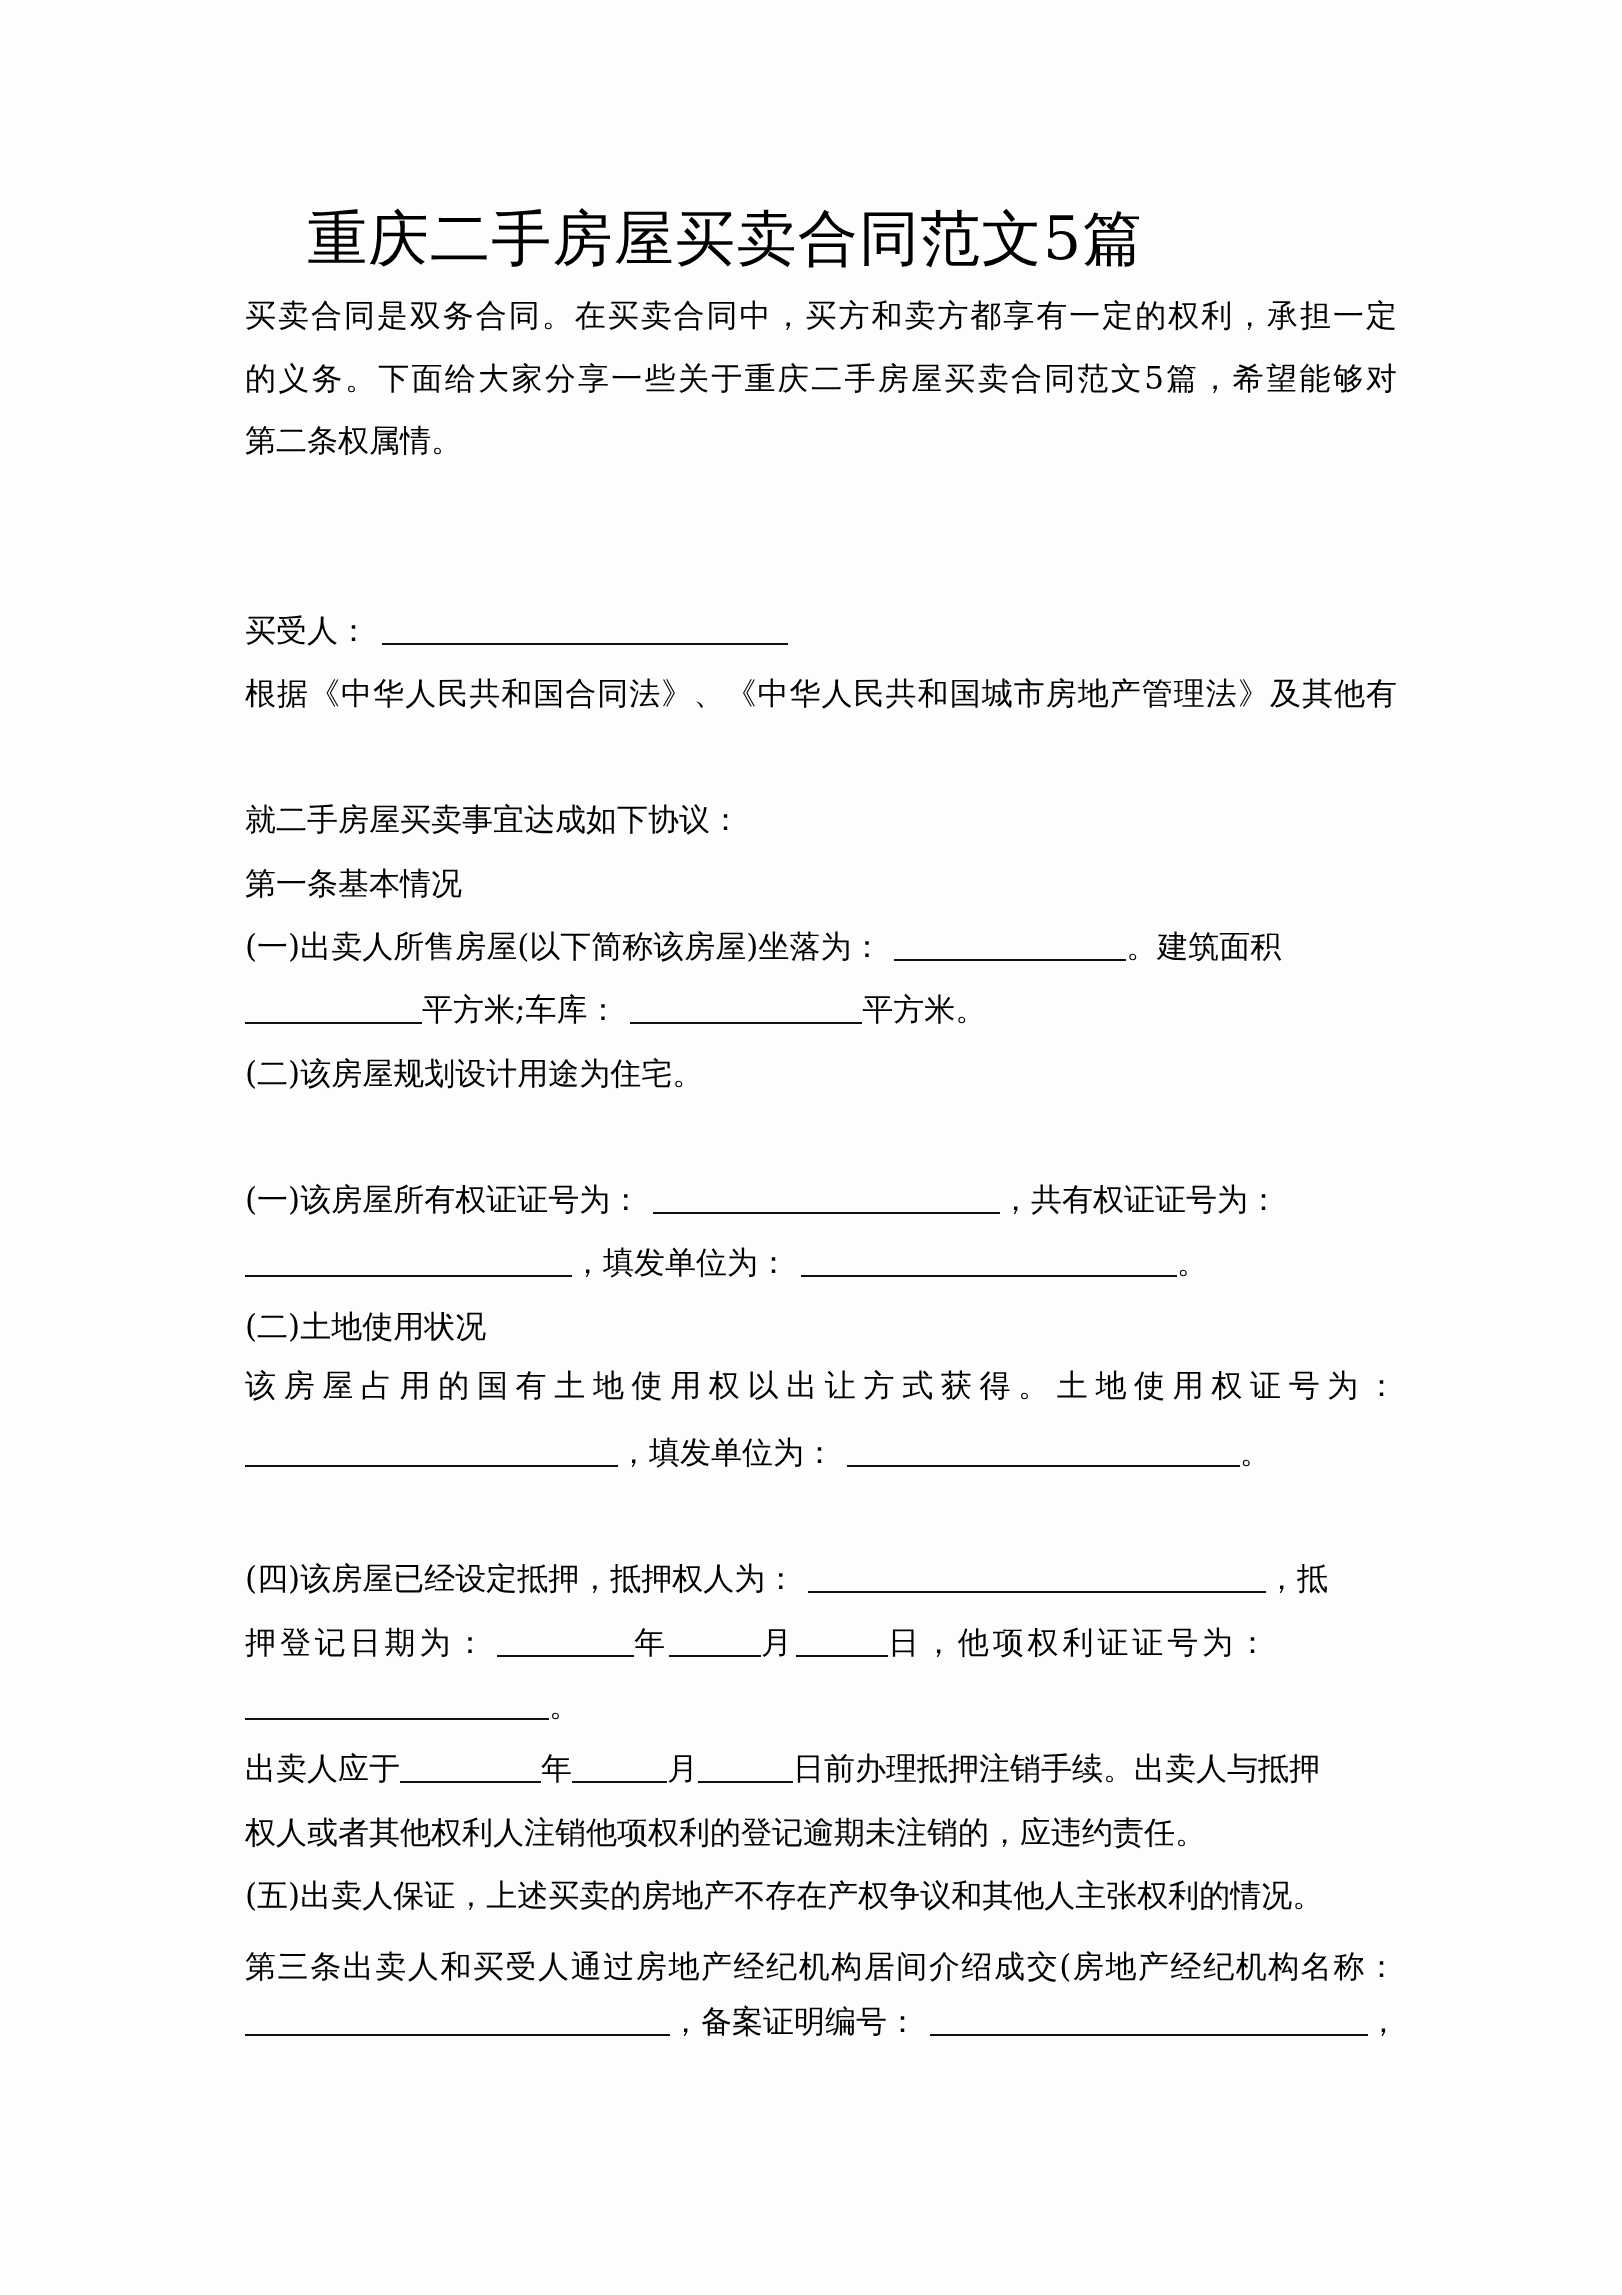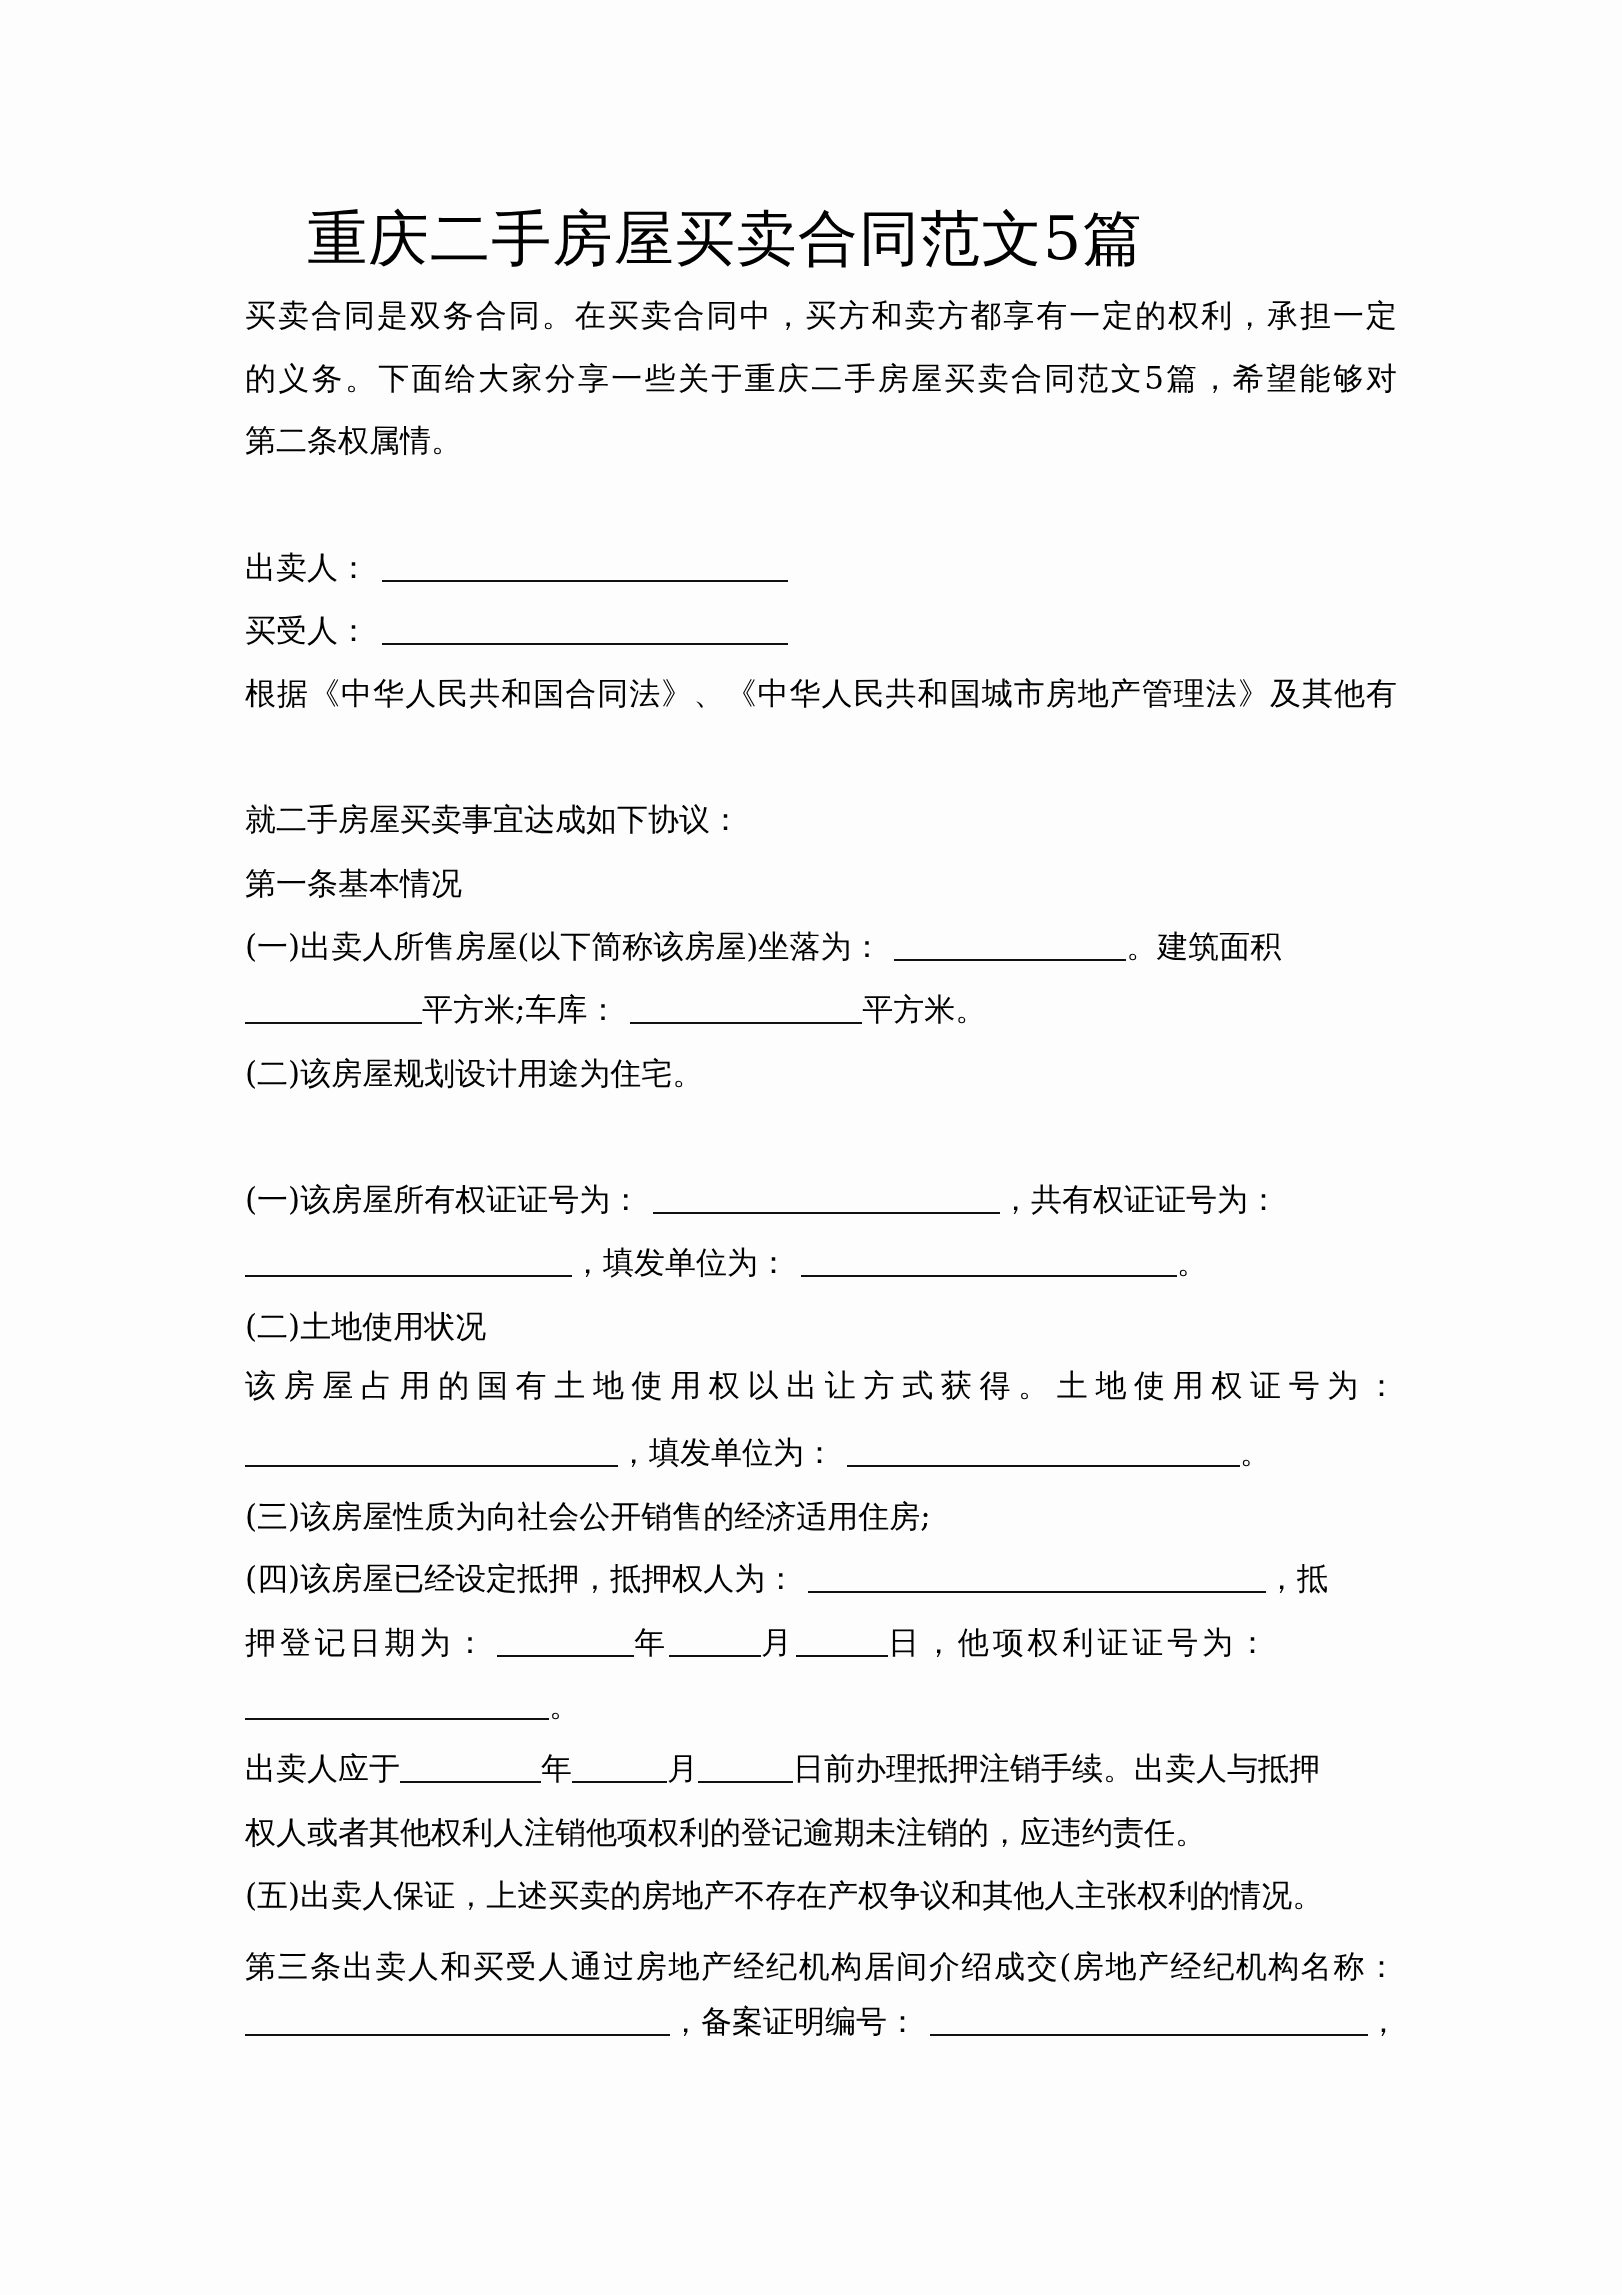--- a/index.html
+++ b/index.html
@@ -17,23 +17,20 @@
 <body>
 
 <div class="page">
 
   <div class="title">重庆二手房屋买卖合同范文5篇</div>
 
   <div class="line just" style="top:296px;">买卖合同是双务合同。在买卖合同中，买方和卖方都享有一定的权利，承担一定</div>
   <div class="line just" style="top:359px;">的义务。下面给大家分享一些关于重庆二手房屋买卖合同范文5篇，希望能够对</div>
   <div class="line" style="top:421px;">第二条权属情。</div>
 
-  <div class="line" style="top:548px;">
-    <span>出卖人：</span><span class="blank" style="width:406px;margin-left:13px;"></span>
-  </div>
   <div class="line" style="top:611px;">
     <span>买受人：</span><span class="blank" style="width:406px;margin-left:13px;"></span>
   </div>
 
   <div class="line just" style="top:674px;">根据《中华人民共和国合同法》、《中华人民共和国城市房地产管理法》及其他有</div>
   <div class="line" style="top:800px;">就二手房屋买卖事宜达成如下协议：</div>
 
   <div class="line" style="top:864px;">第一条基本情况</div>
   <div class="line" style="top:927px;">
     <span>(一)出卖人所售房屋(以下简称该房屋)坐落为：</span><span class="blank" style="width:232px;margin-left:11.8px;"></span><span>。建筑面积</span>
@@ -47,21 +44,20 @@
     <span>(一)该房屋所有权证证号为：</span><span class="blank" style="width:347px;margin-left:11.8px;"></span><span>，共有权证证号为：</span>
   </div>
   <div class="line" style="top:1243px;">
     <span class="blank" style="width:327px;"></span><span>，填发单位为：</span><span class="blank" style="width:376px;margin-left:11.8px;"></span><span>。</span>
   </div>
   <div class="line" style="top:1307px;">(二)土地使用状况</div>
   <div class="line just" style="top:1366px;">该房屋占用的国有土地使用权以出让方式获得。土地使用权证号为：</div>
   <div class="line" style="top:1433px;">
     <span class="blank" style="width:373px;"></span><span>，填发单位为：</span><span class="blank" style="width:393px;margin-left:11.8px;"></span><span>。</span>
   </div>
-  <div class="line" style="top:1497px;">(三)该房屋性质为向社会公开销售的经济适用住房;</div>
   <div class="line" style="top:1559px;">
     <span>(四)该房屋已经设定抵押，抵押权人为：</span><span class="blank" style="width:458px;margin-left:11.8px;"></span><span>，抵</span>
   </div>
   <div class="line" style="top:1623px;letter-spacing:3.9px;">
     <span>押登记日期为：</span><span class="blank" style="width:137px;margin-left:7.9px;"></span><span>年</span><span class="blank" style="width:92px;"></span><span>月</span><span class="blank" style="width:92px;"></span><span>日，他项权利证证号为：</span>
   </div>
   <div class="line" style="top:1686px;">
     <span class="blank" style="width:304px;"></span><span>。</span>
   </div>
   <div class="line" style="top:1749px;">

